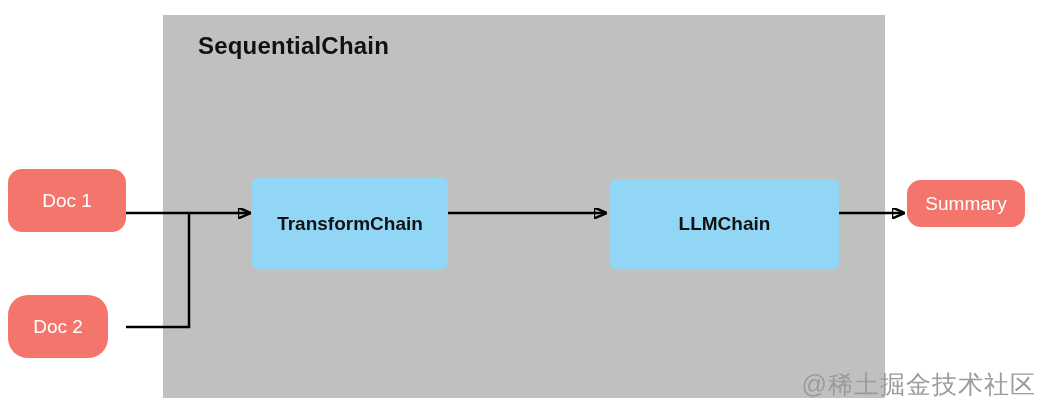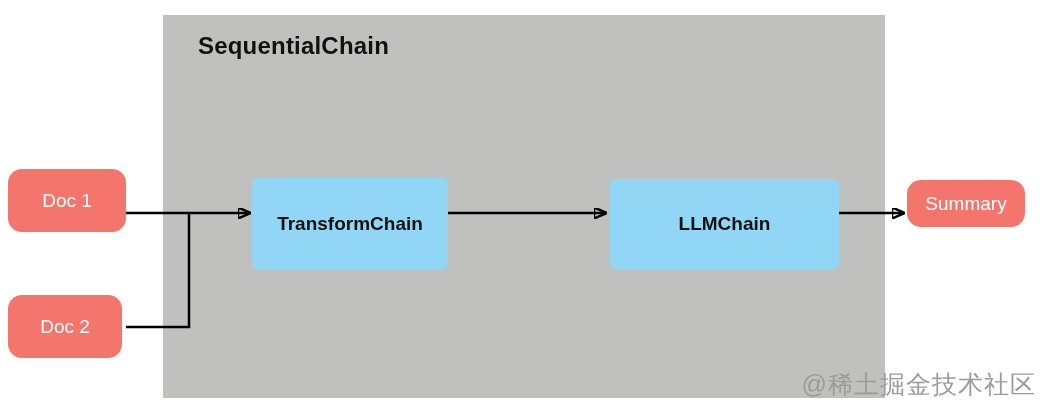--- a/index.html
+++ b/index.html
@@ -51,21 +51,21 @@
   }
   .node.chain {
     background: var(--chain-node-bg, #92D6F6);
     color: var(--chain-node-text, #111111);
     border-radius: 6px;
     font-size: 19px;
     font-weight: 700;
     margin-top: 11px;
   }
   #node-doc1    { left: 8px;   top: 169px; width: 118px; height: 63px; }
-  #node-doc2    { left: 8px;   top: 295px; width: 114px; height: 63px; }
+  #node-doc2    { left: 8px;   top: 295px; width: 100px; height: 63px; border-radius: 20px; }
   #node-transform { left: 252px; top: 167px; width: 196px; height: 91px; }
   #node-llm     { left: 610px; top: 168px; width: 229px; height: 90px; }
   #node-summary { left: 907px; top: 180px; width: 118px; height: 47px; }
   .connector-layer {
     position: absolute;
     left: 0; top: 0;
     width: 1042px;
     height: 405px;
     pointer-events: none;
   }

